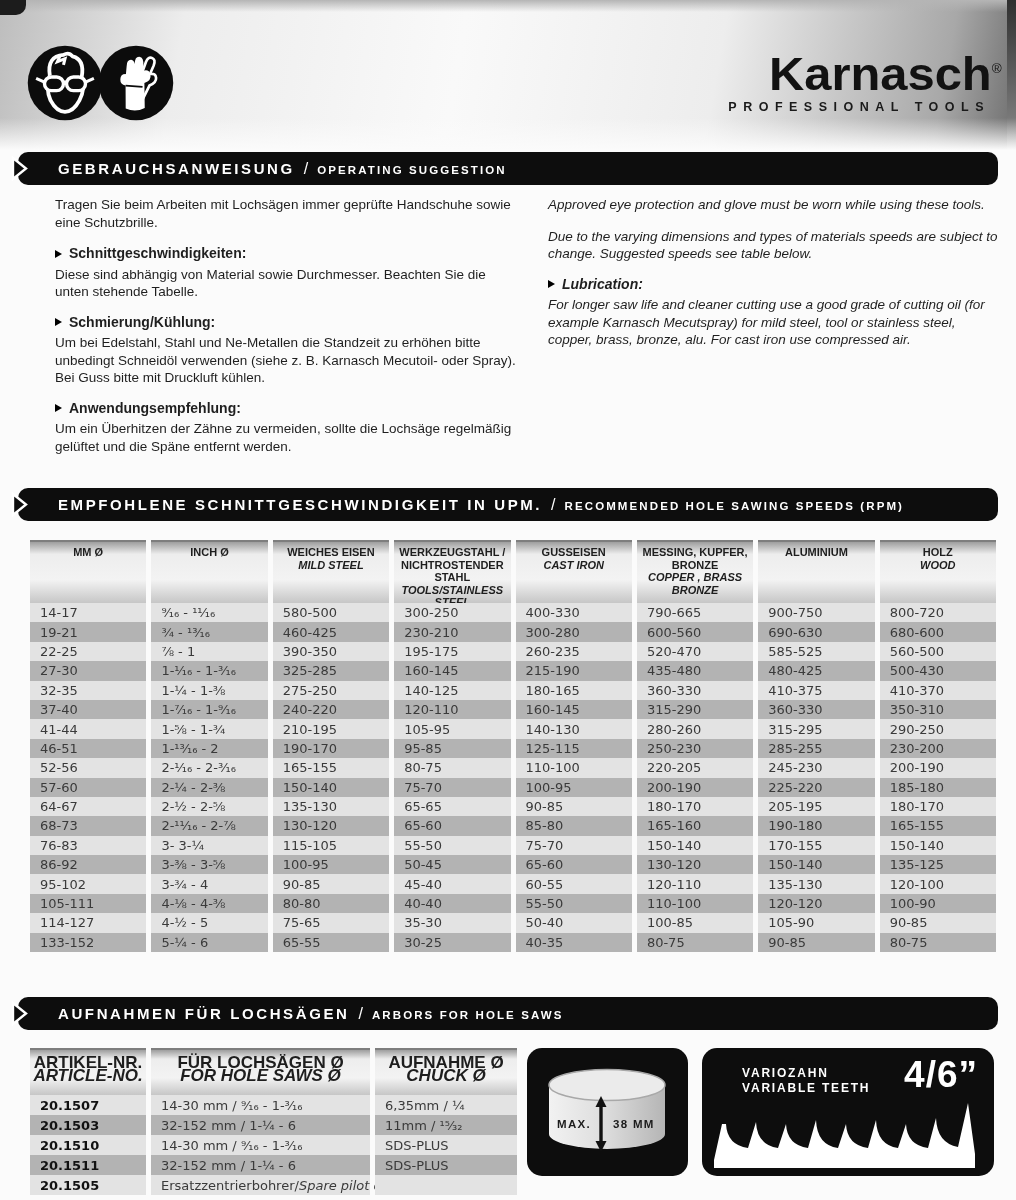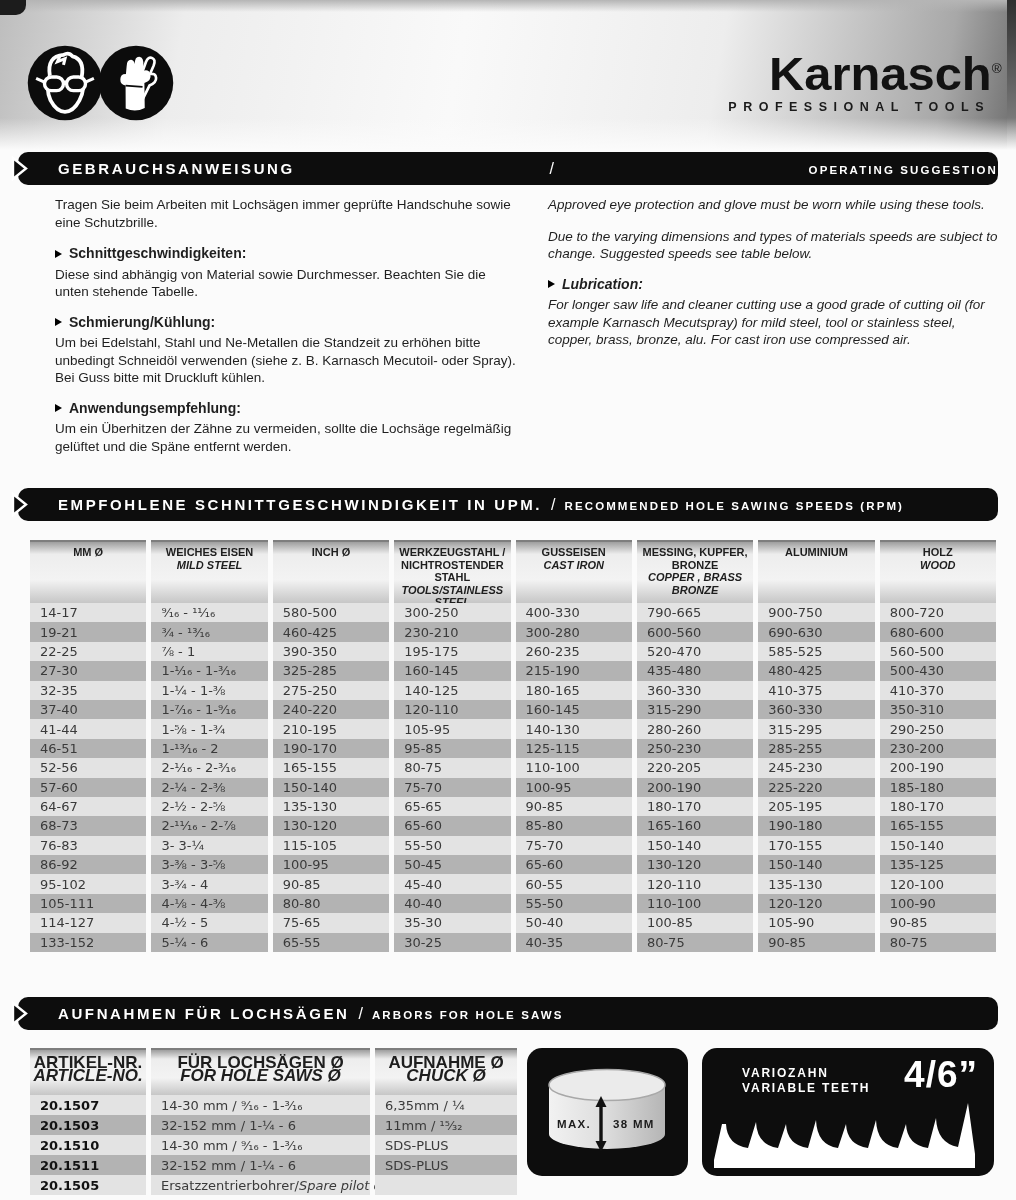--- a/index.html
+++ b/index.html
@@ -26,21 +26,21 @@
   
   .logo{position:absolute;right:26px;top:48px;text-align:right;width:292px;}
   .logo-name{font-size:47px;font-weight:800;color:#121212;line-height:42px;
     letter-spacing:0px;transform:scaleX(1.04);transform-origin:left;white-space:nowrap;}
   .logo-reg{font-size:13px;font-weight:400;vertical-align:super;}
   .logo-sub{font-size:12.5px;font-weight:600;letter-spacing:6.5px;color:#1a1a1a;margin-top:5px;white-space:nowrap;}
 
   
   .section-bar{position:absolute;left:18px;width:980px;height:33px;background:#0d0d0d;
     border-radius:10px;display:flex;align-items:center;padding:0;box-sizing:border-box;color:#fff;}
-  .bar-1{top:152px;justify-content:space-between;} .bar-2{top:488px;} .bar-3{top:997px;}
+  .bar-1{top:152px;} .bar-2{top:488px;} .bar-3{top:997px;}
   .bar-chevron{position:absolute;left:-7px;top:4px;}
   .bar-de{font-size:15px;font-weight:700;letter-spacing:2.6px;margin-left:40px;white-space:nowrap;}
   .bar-sep{font-size:16px;font-weight:400;margin:0 9px;}
   .bar-en{font-size:11.5px;font-weight:700;letter-spacing:2.1px;white-space:nowrap;padding-top:2px;}
 
   
   .text-col{position:absolute;top:196px;font-size:13.5px;line-height:17.5px;color:#1f1f1f;}
   .col-de{left:55px;width:468px;}
   .col-en{left:548px;width:450px;font-style:italic;}
   .intro{margin:0 0 14px 0;}
@@ -173,25 +173,25 @@
     <span class="bar-de">EMPFOHLENE SCHNITTGESCHWINDIGKEIT IN UPM.</span>
     <span class="bar-sep">/</span>
     <span class="bar-en">RECOMMENDED HOLE SAWING SPEEDS (RPM)</span>
   </div>
 
   <div class="speed-grid" id="speed-grid">
       <div class="hcell">
         <span>MM Ø</span>
       </div>
       <div class="hcell">
+        <span>INCH Ø</span>
+      </div>
+      <div class="hcell">
         <span>WEICHES EISEN</span>
         <span class="hdr-en">MILD STEEL</span>
-      </div>
-      <div class="hcell">
-        <span>INCH Ø</span>
       </div>
       <div class="hcell">
         <span>WERKZEUGSTAHL / NICHTROSTENDER STAHL</span>
         <span class="hdr-en">TOOLS/STAINLESS STEEL</span>
       </div>
       <div class="hcell">
         <span>GUSSEISEN</span>
         <span class="hdr-en">CAST IRON</span>
       </div>
       <div class="hcell">

